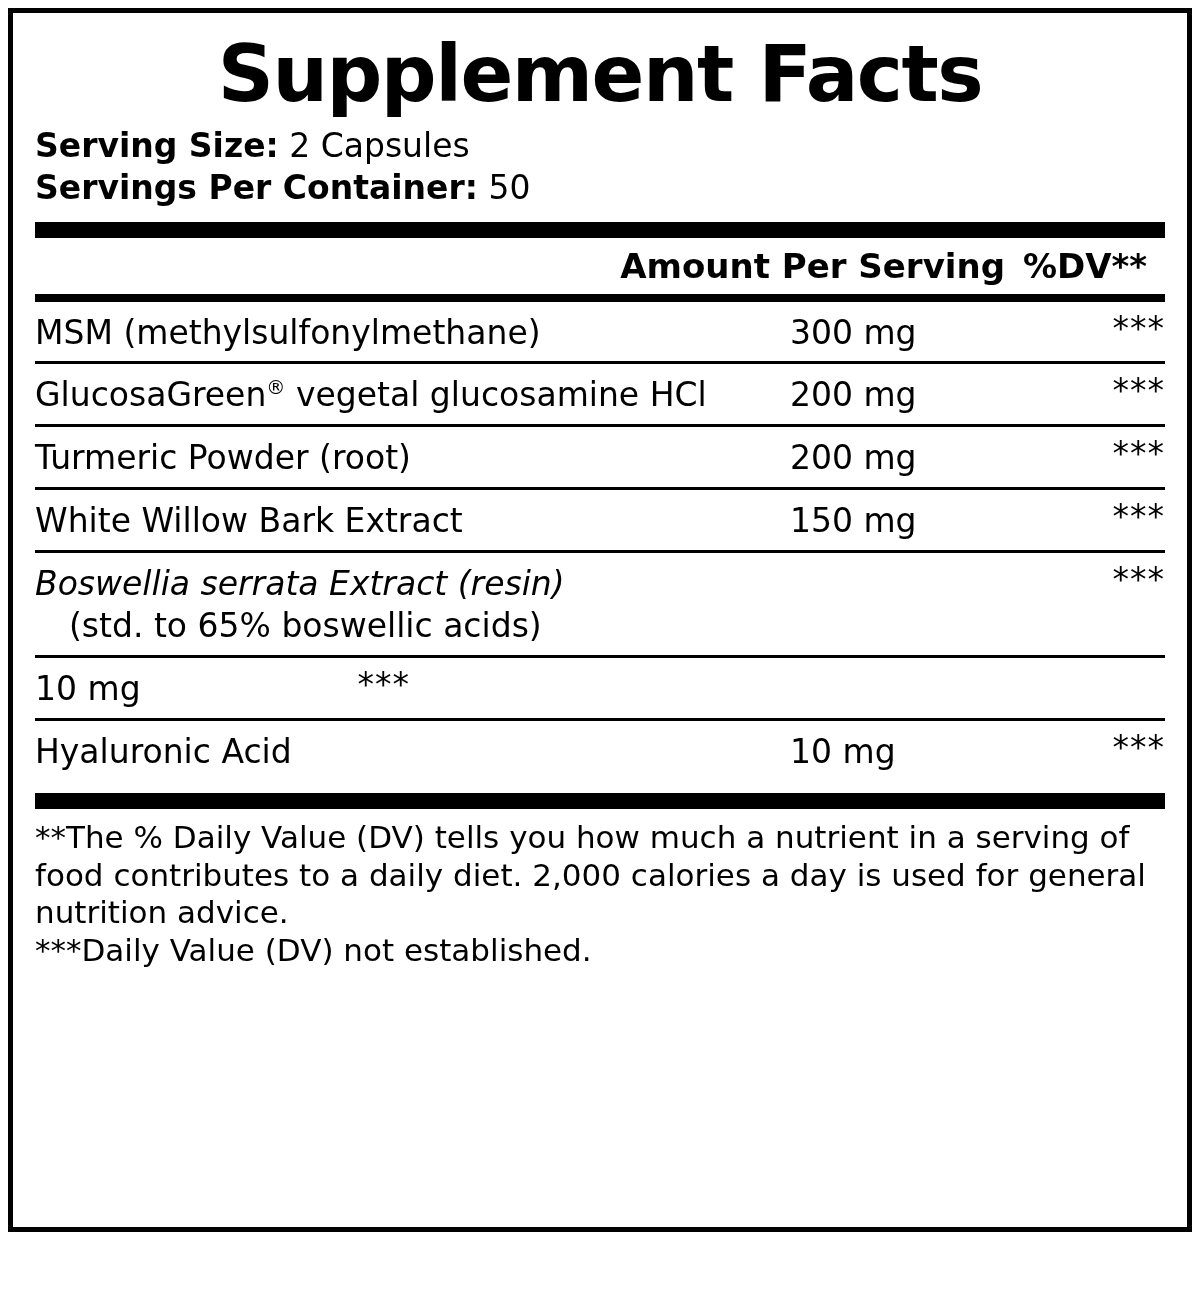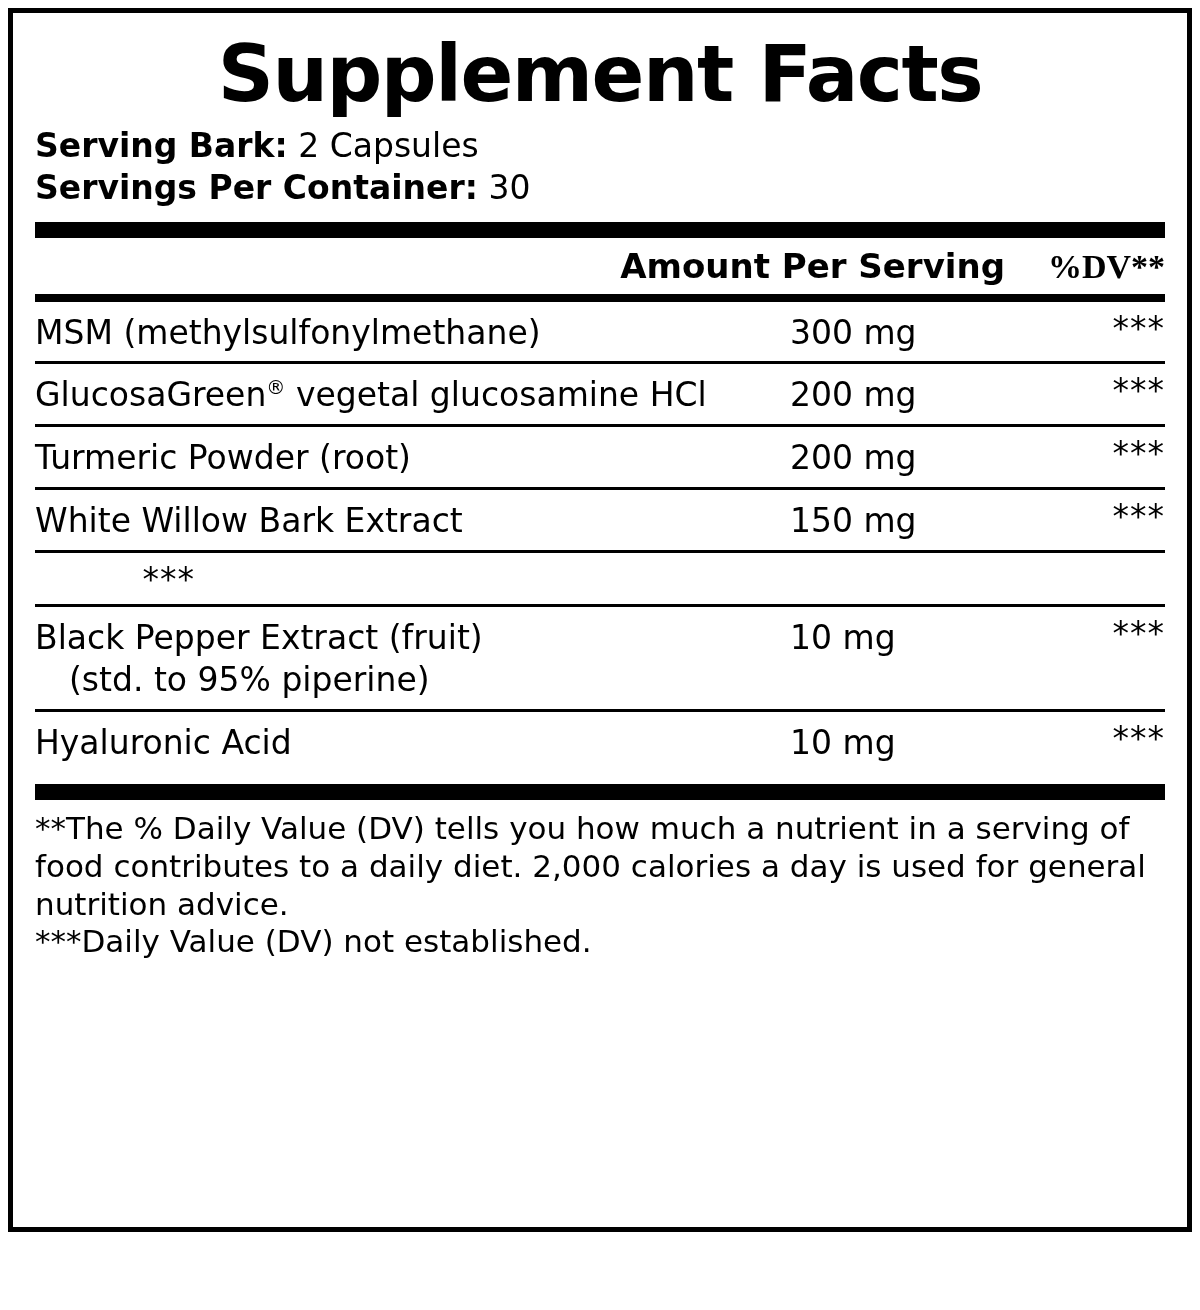--- a/index.html
+++ b/index.html
@@ -77,23 +77,22 @@
     font-size: 34px;
     font-weight: 700;
     padding: 8px 0 8px 0;
   }
   .hdr-amount {
     text-align: right;
     white-space: nowrap;
   }
   .hdr-dv {
     width: 160px;
-    text-align: right;
-    white-space: nowrap;
-    font-family: Liberation Serif, serif;
+    text-align: center;
+    white-space: nowrap;
   }
 
   .row {
     display: flex;
     align-items: flex-start;
     padding: 10px 0 8px 0;
     font-size: 33px;
     line-height: 1.27;
     position: relative;
   }
@@ -147,27 +146,27 @@
 </head>
 <body>
 
 <div class="label-wrap">
 
   <div class="panel">
 
     <div class="title">Supplement Facts</div>
 
     <div class="serving-line">
-      <b>Serving Bark:</b>
+      <b>Serving Size:</b>
       <span>2 Capsules</span>
     </div>
 
     <div class="serving-line">
       <b>Servings Per Container:</b>
-      <span>30</span>
+      <span>50</span>
     </div>
 
     <div class="rule-thick"></div>
 
     <div class="hdr-row">
       <div class="hdr-amount">Amount Per Serving</div>
       <div class="hdr-dv">%DV**</div>
     </div>
 
     <div class="rule-med"></div>
@@ -194,29 +193,29 @@
     <div class="rule-thin"></div>
 
     <div class="row">
       <div class="name">White Willow Bark Extract</div>
       <div class="amount">150 mg</div>
       <div class="dv">***</div>
     </div>
     <div class="rule-thin"></div>
 
     <div class="row">
-      <div class="dv">***</div>
-    </div>
-    <div class="rule-thin"></div>
-
-    <div class="row">
       <div class="name">
-        <span>Black Pepper Extract (fruit)</span>
-        <span class="sub">(std. to 95% piperine)</span>
+        <span class="italic">Boswellia serrata Extract (resin)</span>
+        <span class="sub">(std. to 65% boswellic acids)</span>
       </div>
+      <div class="dv">***</div>
+    </div>
+    <div class="rule-thin"></div>
+
+    <div class="row">
       <div class="amount">10 mg</div>
       <div class="dv">***</div>
     </div>
     <div class="rule-thin"></div>
 
     <div class="row">
       <div class="name">Hyaluronic Acid</div>
       <div class="amount">10 mg</div>
       <div class="dv">***</div>
     </div>

